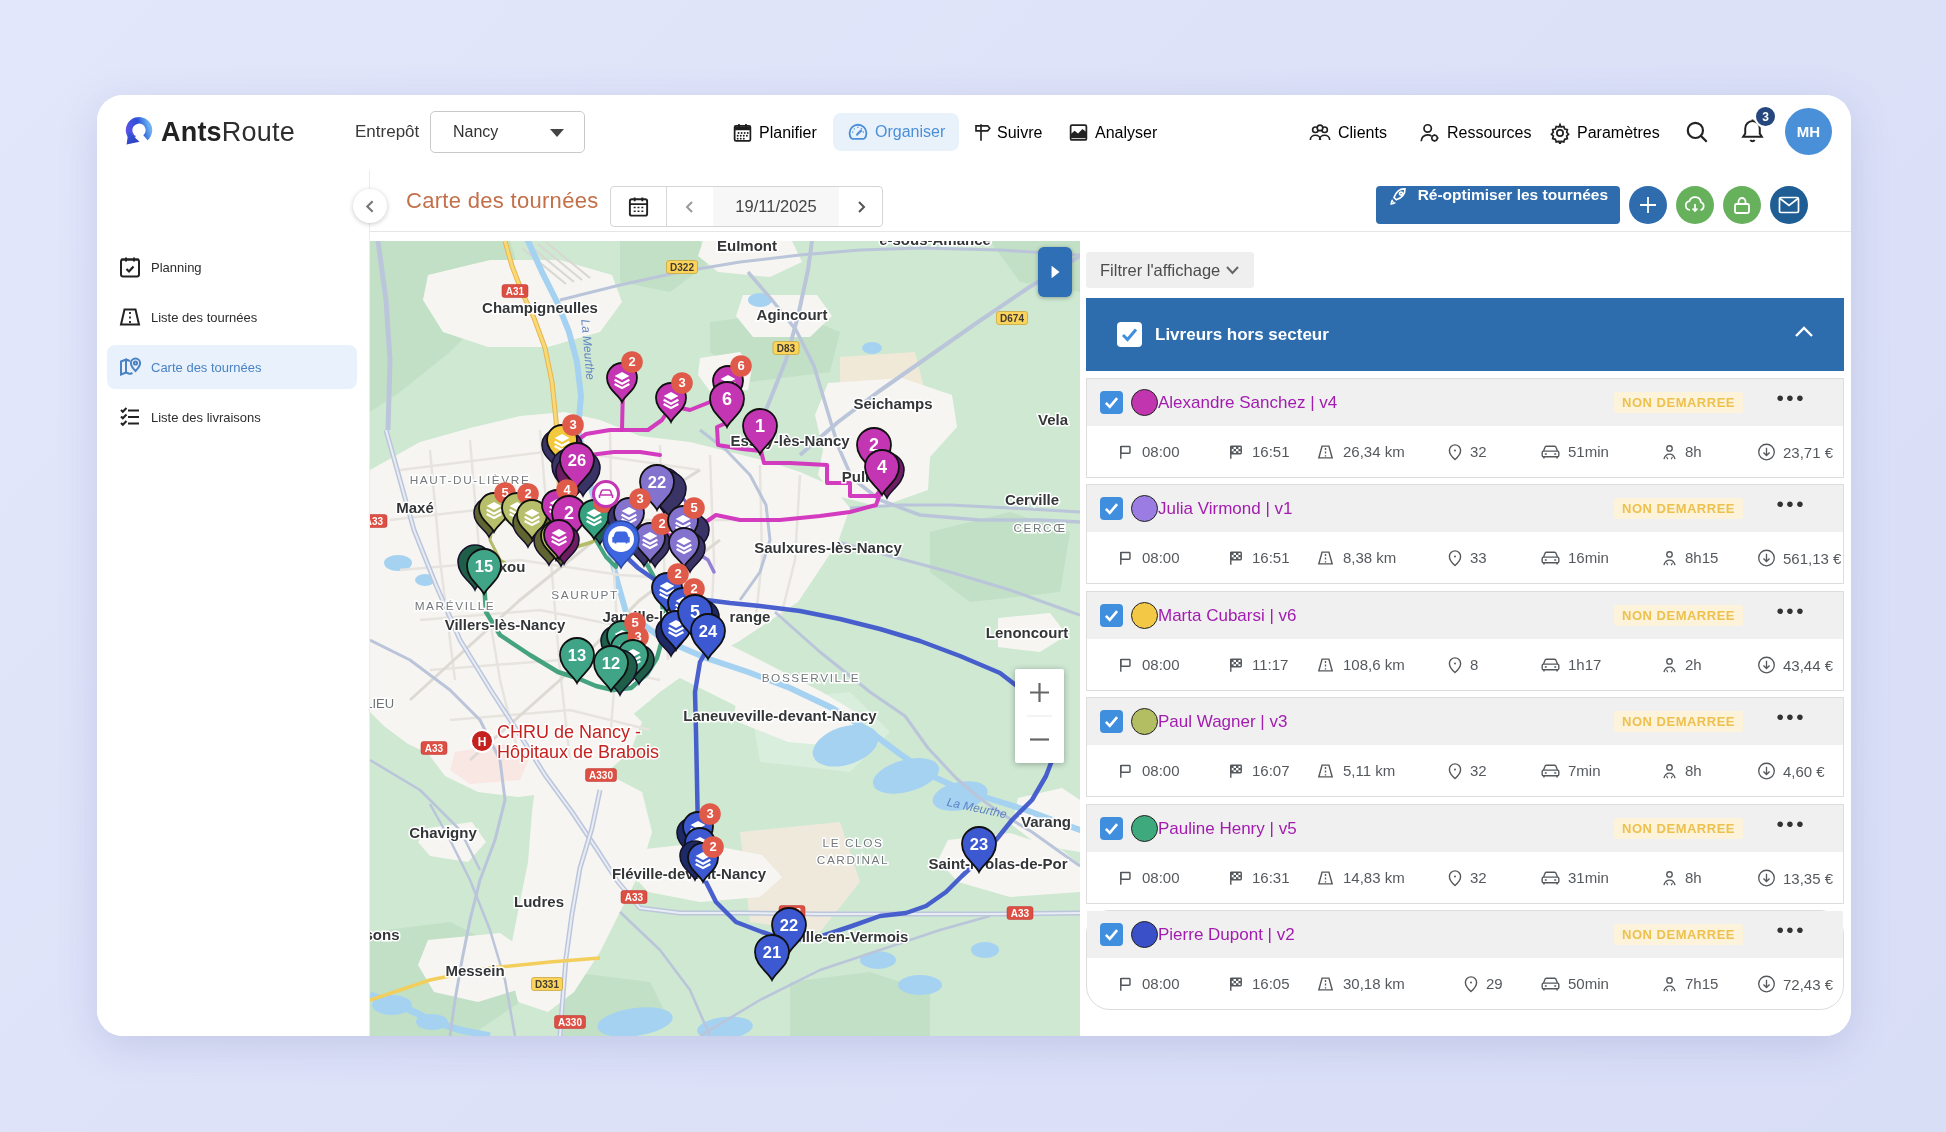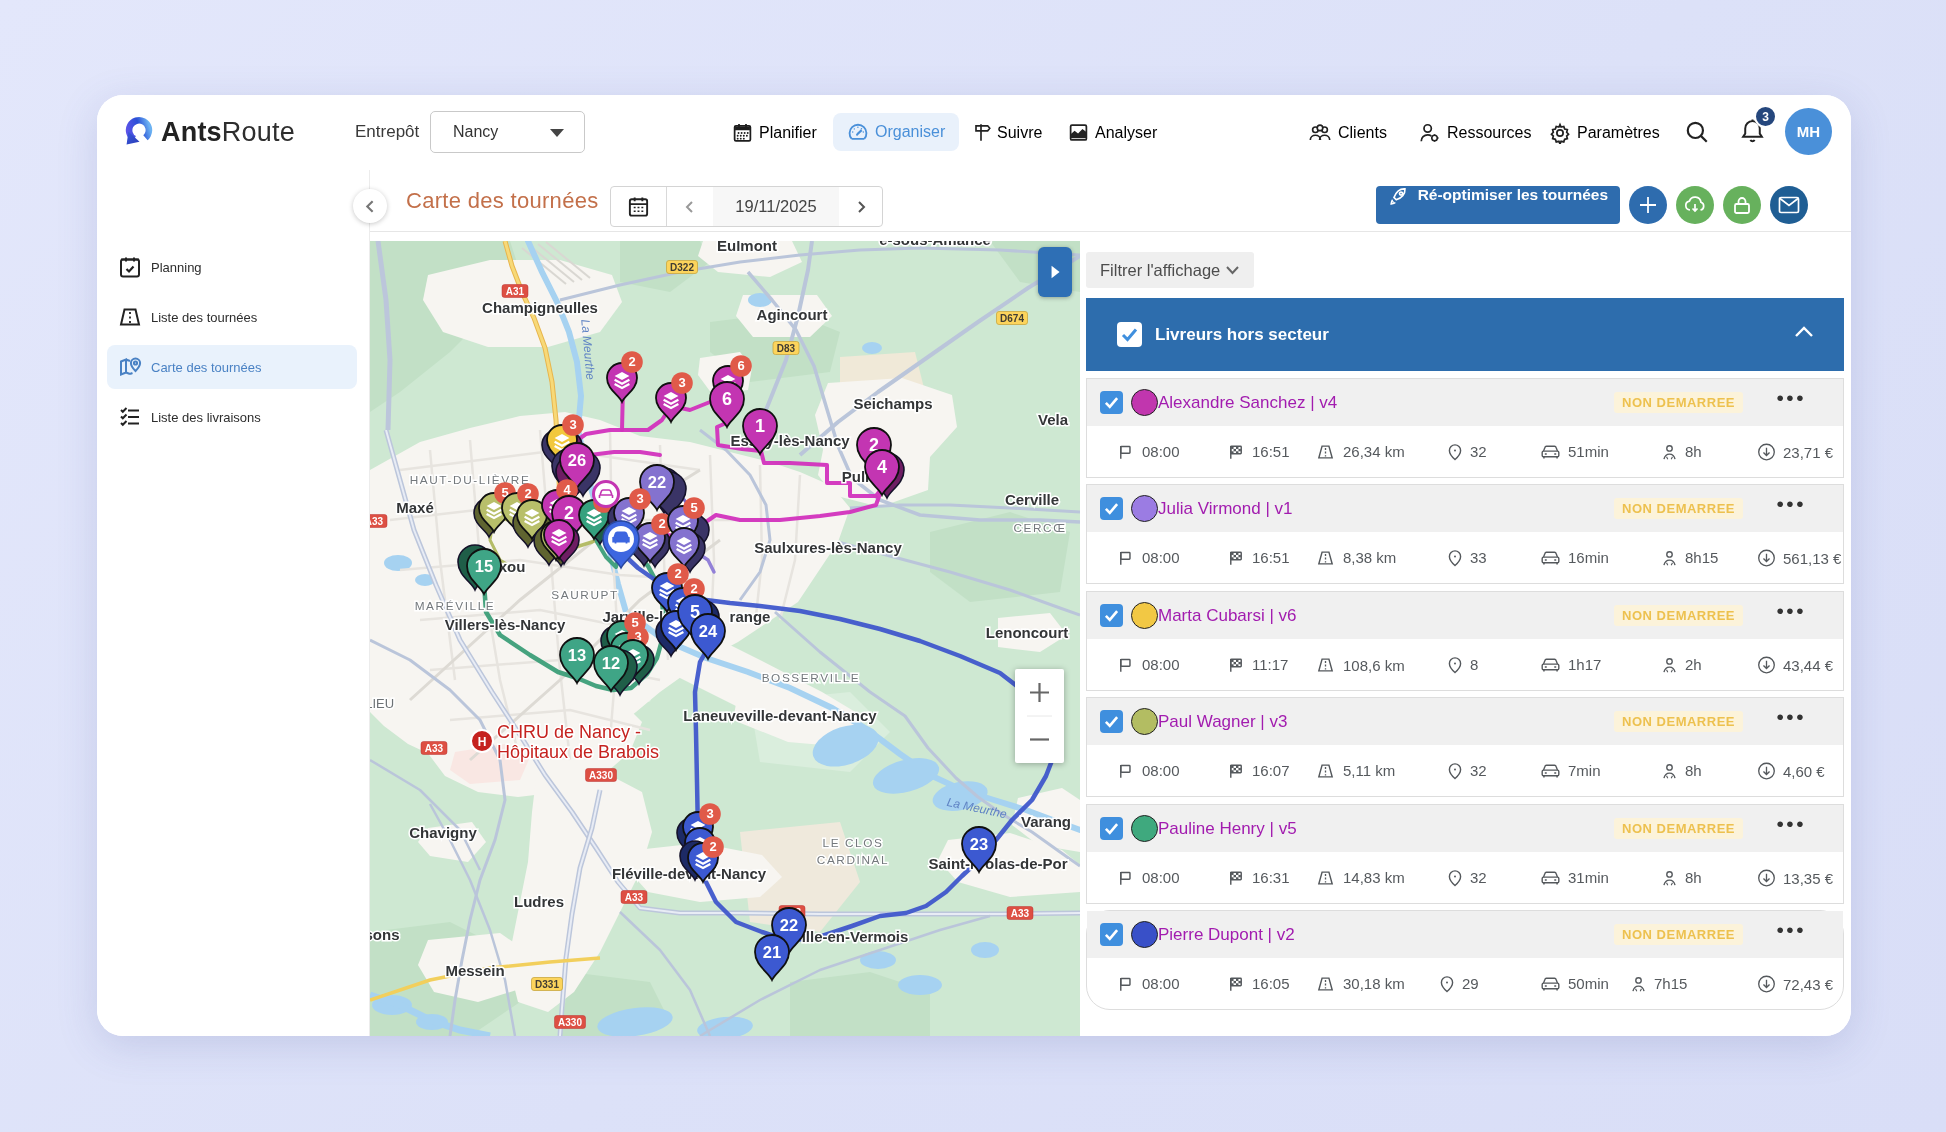--- a/index.html
+++ b/index.html
@@ -900,21 +900,21 @@
               <rect x="4.2" y="3.6" width="11.6" height="8.4" rx="0.8"></rect>
               <g fill="#54585c" stroke="none">
                 <rect x="4.6" y="4" width="2.7" height="2.6"></rect>
                 <rect x="10" y="4" width="2.7" height="2.6"></rect>
                 <rect x="7.3" y="6.6" width="2.7" height="2.6"></rect>
                 <rect x="12.7" y="6.6" width="2.7" height="2.6"></rect>
                 <rect x="4.6" y="9.2" width="2.7" height="2.4"></rect>
                 <rect x="10" y="9.2" width="2.7" height="2.4"></rect>
               </g>
             </svg>11:17</span>
-          <span class="s" style="left:228px;align-items:flex-end;"><svg width="21" height="18" viewBox="0 0 22 20" fill="none" stroke="#54585c" stroke-width="1.6">
+          <span class="s" style="left:228px;"><svg width="21" height="18" viewBox="0 0 22 20" fill="none" stroke="#54585c" stroke-width="1.6">
               <path d="M7.2 3.5h7.6l3.6 13H3.6z"></path>
               <path d="M11 5.5v2.2M11 9.5v2.2M11 13.5v1.6" stroke-width="1.5"></path>
             </svg>108,6 km</span>
           <span class="s" style="left:360px;"><svg width="16" height="18" viewBox="0 0 18 20" fill="none" stroke="#54585c" stroke-width="1.6">
               <path d="M9 2a6.3 6.3 0 0 1 6.3 6.3C15.3 13 9 18.4 9 18.4S2.7 13 2.7 8.3A6.3 6.3 0 0 1 9 2z"></path>
               <circle cx="9" cy="8.3" r="1.1" fill="#54585c" stroke="none"></circle>
             </svg>8</span>
           <span class="s" style="left:453px;"><svg width="21" height="18" viewBox="0 0 24 20" fill="none" stroke="#54585c" stroke-width="1.6">
               <path d="M4 9l1.6-4.2A1.8 1.8 0 0 1 7.3 3.5h9.4a1.8 1.8 0 0 1 1.7 1.3L20 9"></path>
               <rect x="2.5" y="9" width="19" height="6.5" rx="1.5"></rect>
@@ -1066,31 +1066,31 @@
                 <rect x="7.3" y="6.6" width="2.7" height="2.6"></rect>
                 <rect x="12.7" y="6.6" width="2.7" height="2.6"></rect>
                 <rect x="4.6" y="9.2" width="2.7" height="2.4"></rect>
                 <rect x="10" y="9.2" width="2.7" height="2.4"></rect>
               </g>
             </svg>16:05</span>
           <span class="s" style="left:228px;"><svg width="21" height="18" viewBox="0 0 22 20" fill="none" stroke="#54585c" stroke-width="1.6">
               <path d="M7.2 3.5h7.6l3.6 13H3.6z"></path>
               <path d="M11 5.5v2.2M11 9.5v2.2M11 13.5v1.6" stroke-width="1.5"></path>
             </svg>30,18 km</span>
-          <span class="s" style="left:352px;"><svg width="16" height="18" viewBox="0 0 18 20" fill="none" stroke="#54585c" stroke-width="1.6">
+          <span class="s" style="left:376px;"><svg width="16" height="18" viewBox="0 0 18 20" fill="none" stroke="#54585c" stroke-width="1.6">
               <path d="M9 2a6.3 6.3 0 0 1 6.3 6.3C15.3 13 9 18.4 9 18.4S2.7 13 2.7 8.3A6.3 6.3 0 0 1 9 2z"></path>
               <circle cx="9" cy="8.3" r="1.1" fill="#54585c" stroke="none"></circle>
             </svg>29</span>
           <span class="s" style="left:453px;"><svg width="21" height="18" viewBox="0 0 24 20" fill="none" stroke="#54585c" stroke-width="1.6">
               <path d="M4 9l1.6-4.2A1.8 1.8 0 0 1 7.3 3.5h9.4a1.8 1.8 0 0 1 1.7 1.3L20 9"></path>
               <rect x="2.5" y="9" width="19" height="6.5" rx="1.5"></rect>
               <path d="M4.5 15.5v1.8M19.5 15.5v1.8" stroke-width="1.7"></path>
               <path d="M5.5 12.2h2.2M16.3 12.2h2.2" stroke-width="1.7"></path>
             </svg>50min</span>
-          <span class="s" style="left:543px;text-align:center;"><svg width="17" height="18" viewBox="0 0 20 20" fill="none" stroke="#54585c" stroke-width="1.6">
+          <span class="s" style="left:574px;text-align:center;"><svg width="17" height="18" viewBox="0 0 20 20" fill="none" stroke="#54585c" stroke-width="1.6">
               <circle cx="10" cy="5.8" r="3.2"></circle>
               <path d="M3.5 18.5c.8-3.8 3.4-6 6.5-6s5.7 2.2 6.5 6"></path>
               <path d="M8 18.5l-1.5-3M12 18.5l1.5-3" stroke-width="1.3"></path>
             </svg>7h15</span>
           <span class="s" style="left:670px;"><svg width="19" height="19" viewBox="0 0 20 20" fill="none" stroke="#54585c" stroke-width="1.4">
               <circle cx="10" cy="10" r="8.2"></circle>
               <path d="M10 5.5v8M6.8 10.5l3.2 3.2 3.2-3.2"></path>
             </svg>72,43 €</span>
         </div>
     </div>

